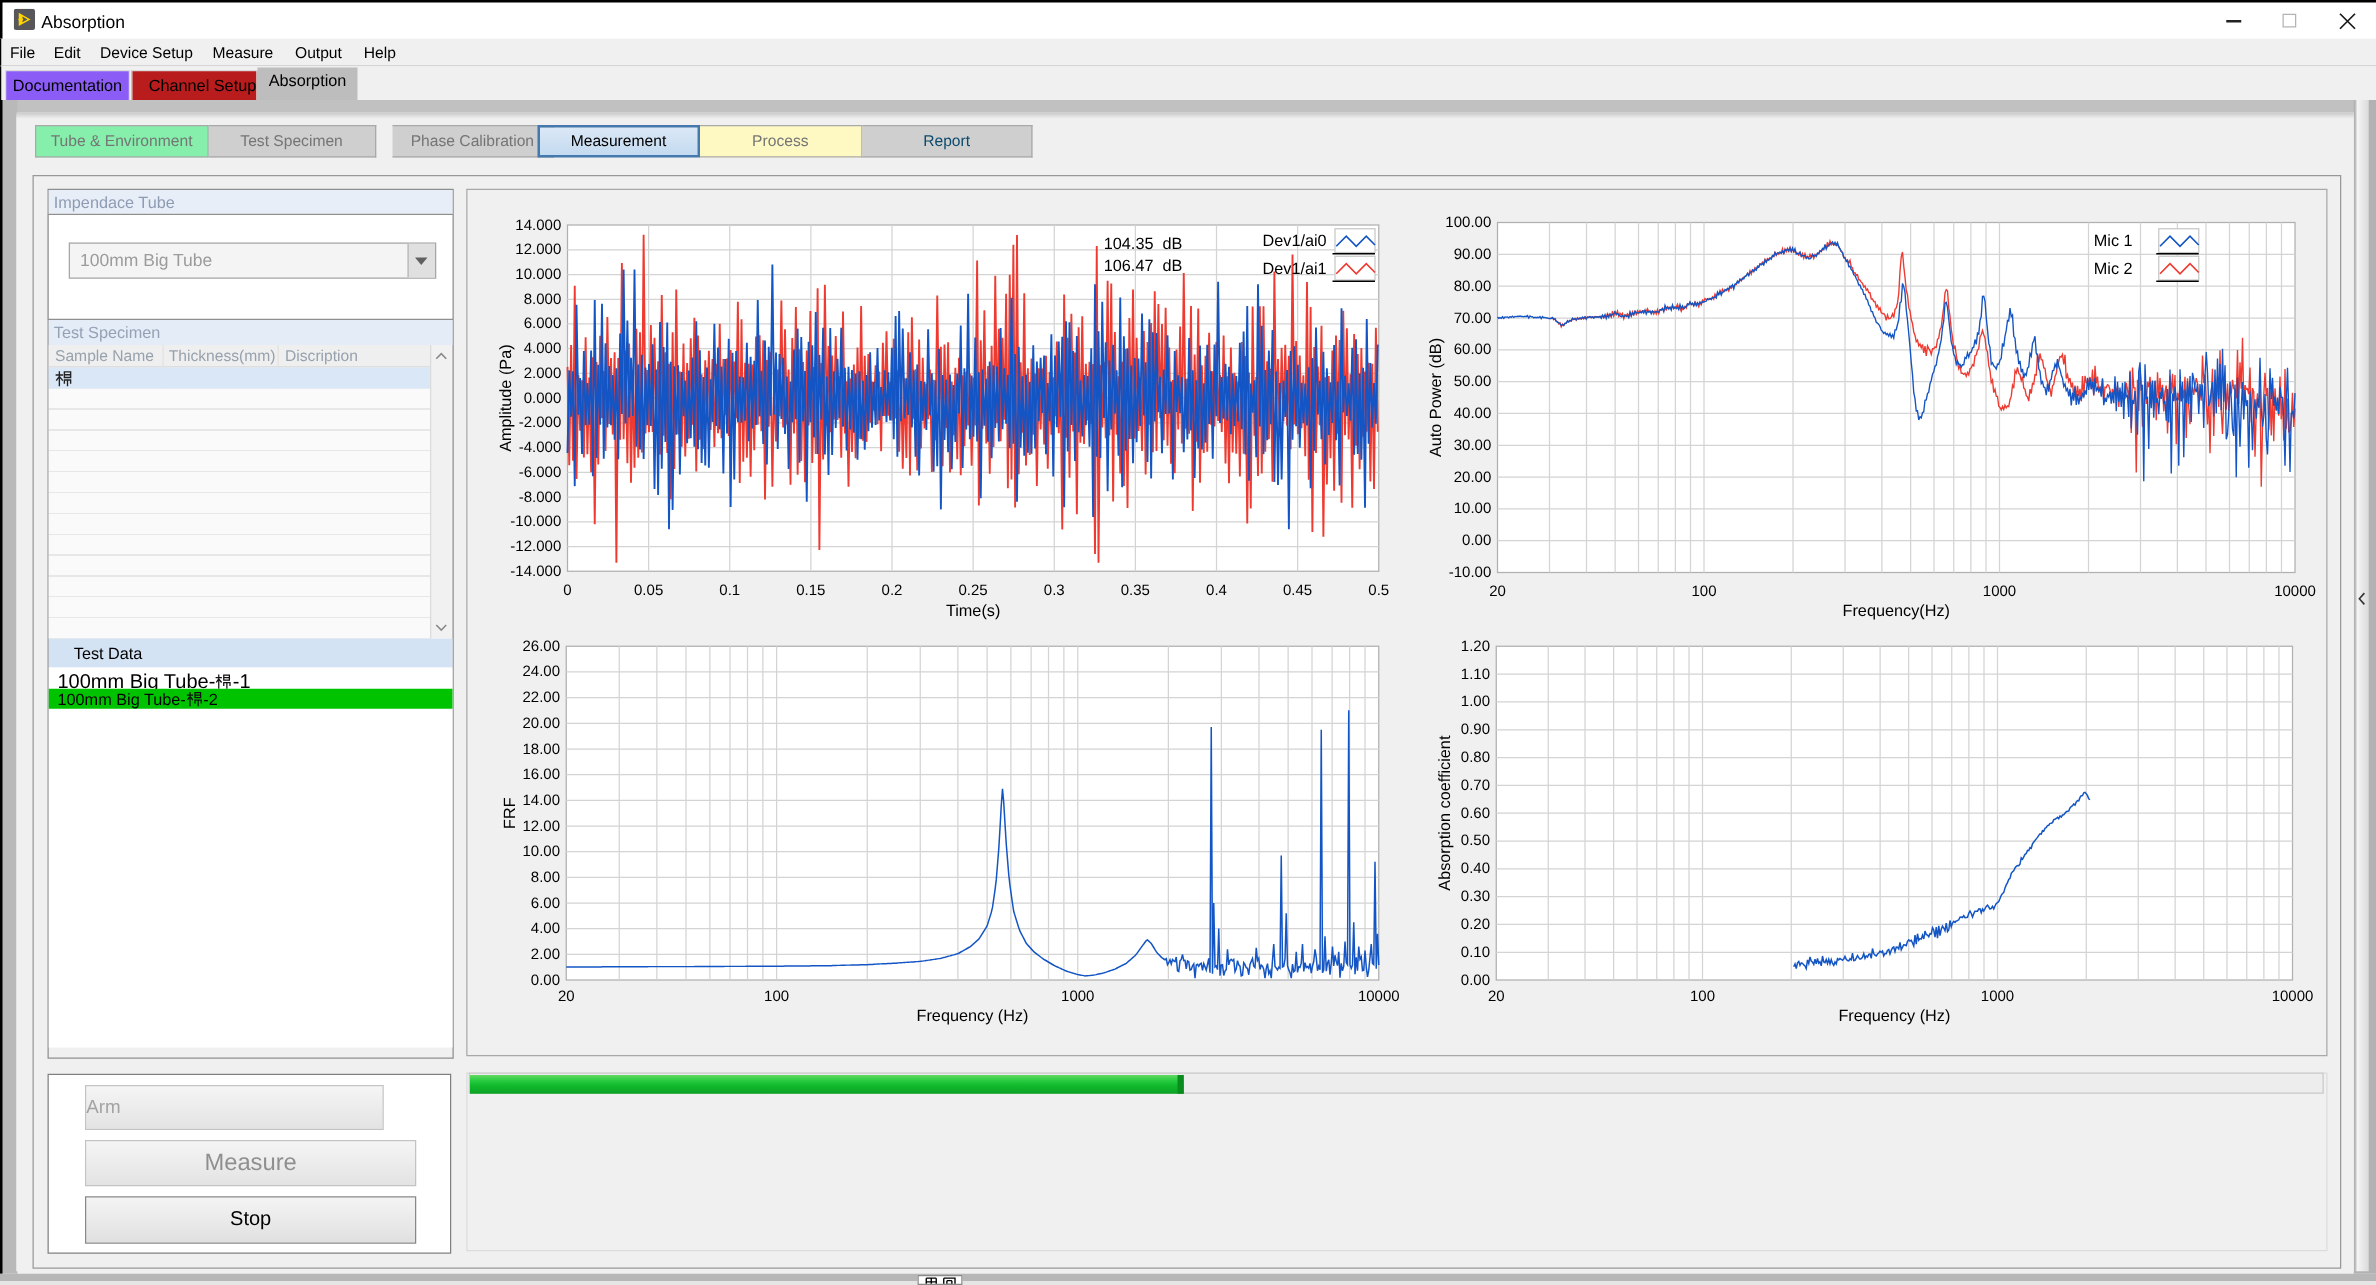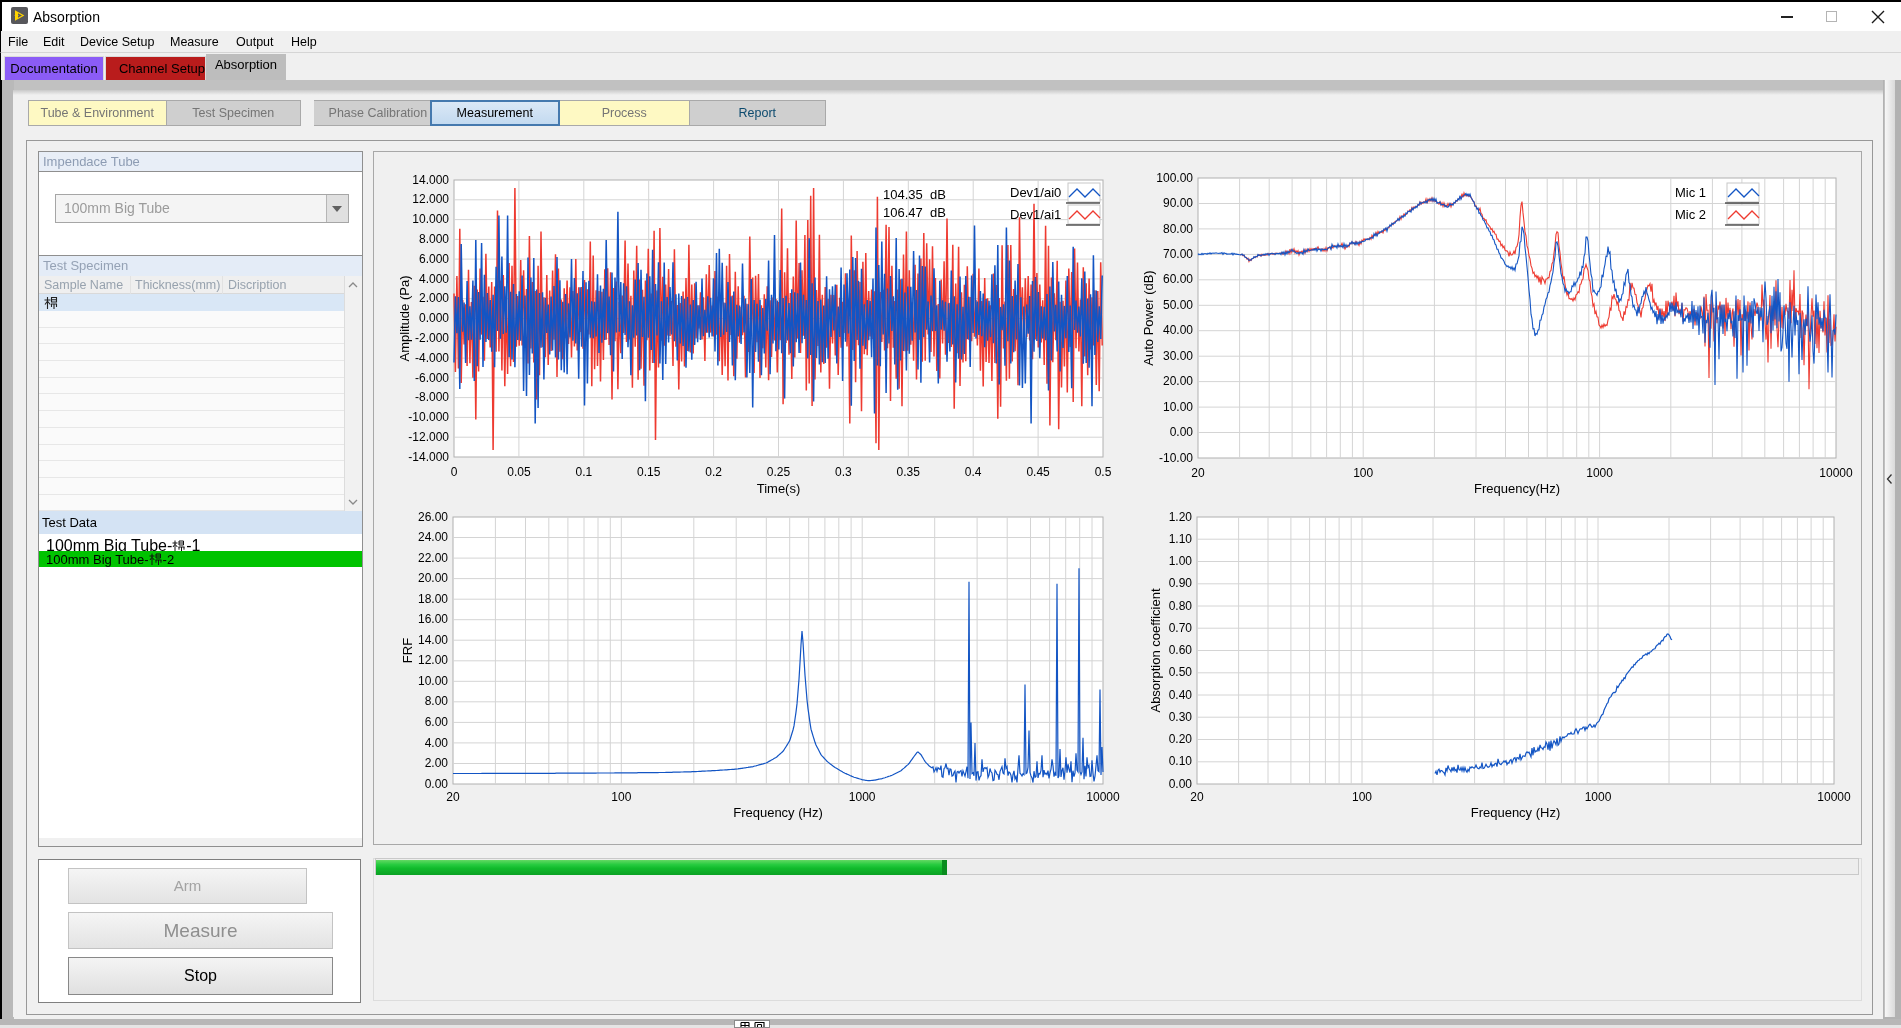--- a/index.html
+++ b/index.html
@@ -50,21 +50,21 @@
 <svg style="display:block;margin-top:0" width="34" height="7">
       <g stroke="#000" stroke-width="1.1" fill="none">
         <path d="M6 1.5 H14 M6 1.5 V7 M14 1.5 V7 M6 4.5 H14 M10 1.5 V7"></path>
         <path d="M20 1.5 H29 V7 M20 1.5 V7 M22.5 3.5 H26.5 M22.5 3.5 V6.5 H26.5 V3.5"></path>
       </g>
     </svg>
 </div>
 
 <div class="abs" style="left:26px;top:140px;width:1847px;height:875px;border:1px solid #989898"></div>
 
-<div class="abs" style="left:28px;top:100px;width:138.5px;height:26px;background:#fef9c3;border:1px solid #a9a9a9;text-align:center;font-size:12.5px;line-height:24px;color:#757575">Tube &amp; Environment</div>
+<div class="abs" style="left:28px;top:100px;width:138.5px;height:26px;background:#86efac;border:1px solid #a9a9a9;text-align:center;font-size:12.5px;line-height:24px;color:#757575">Tube &amp; Environment</div>
 <div class="abs" style="left:166.5px;top:100px;width:134.5px;height:26px;background:#cfcfcf;border:1px solid #a9a9a9;border-left:none;text-align:center;font-size:12.5px;line-height:24px;color:#757575">Test Specimen</div>
 <div class="abs" style="left:314px;top:100px;width:128.8px;height:26px;background:#cfcfcf;border:1px solid #a9a9a9;border-left:none;text-align:center;font-size:12.5px;line-height:24px;color:#757575">Phase Calibration</div>
 <div class="abs" style="left:429.8px;top:100px;width:130px;height:26px;background:linear-gradient(#dbe8f6,#c3daf0);border:2px solid #4579ae;text-align:center;font-size:12.5px;line-height:22px;color:#000">Measurement</div>
 <div class="abs" style="left:559.8px;top:100px;width:129.9px;height:26px;background:#fef9c3;border:1px solid #a9a9a9;border-left:none;text-align:center;font-size:12.5px;line-height:24px;color:#757575">Process</div>
 <div class="abs" style="left:689.7px;top:100px;width:136.3px;height:26px;background:#cfcfcf;border:1px solid #a9a9a9;border-left:none;text-align:center;font-size:12.5px;line-height:24px;color:#0c4a6e">Report</div>
 
 <div class="abs" style="left:38px;top:151px;width:325px;height:696px;border:1px solid #8f8f8f;background:#f0f0f0"></div>
 <div class="abs" style="left:39px;top:152px;width:323px;height:19px;background:#e8eef7;font-size:13px;line-height:19px;color:#8d9cb3;padding-left:4px">Impendace Tube</div>
 <div class="abs" style="left:38px;top:171px;width:325px;height:85px;background:#fff;border:1px solid #8f8f8f"></div>
 <div class="abs" style="left:55px;top:194px;width:294px;height:29px;background:#f4f4f4;border:1px solid #a6a6a6;font-size:14px;line-height:27px;color:#9b9b9b;padding-left:8px">100mm Big Tube</div>
@@ -88,38 +88,38 @@
   </svg>
 <div class="abs" style="left:39px;top:311px;width:305px;height:200px;background-image:repeating-linear-gradient(#fafafa 0,#fafafa 15.7px,#e7e7e7 15.7px,#e7e7e7 16.7px)"></div>
 <div class="abs" style="left:344px;top:276px;width:17px;height:235px;background:#f1f1f1;border-left:1px solid #dcdcdc"></div>
 <svg class="abs" style="left:347px;top:280px" width="12" height="10">
     <path d="M2 7 L6 3 L10 7" stroke="#8a8a8a" stroke-width="1.3" fill="none"></path>
   </svg>
 <svg class="abs" style="left:347px;top:497px" width="12" height="10">
     <path d="M2 3 L6 7 L10 3" stroke="#8a8a8a" stroke-width="1.3" fill="none"></path>
   </svg>
 
-<div class="abs" style="left:39px;top:511px;width:323px;height:23px;background:#d4e3f4;font-size:13px;line-height:23px;color:#000;padding-left:3px">Test Data</div>
+<div class="abs" style="left:39px;top:511px;width:323px;height:23px;background:#d4e3f4;font-size:13px;line-height:23px;color:#000;padding-left:20px">Test Data</div>
 <div class="abs" style="left:39px;top:534px;width:323px;height:304px;background:#fff"></div>
 <div class="abs" style="left:46px;top:537px;font-size:16px;color:#000">100mm Big Tube-<svg style="vertical-align:-2px" width="14" height="13">
       <g stroke="#111" stroke-width="1" fill="none">
         <path d="M3 0.5 V12 M0.5 3 H5.5 M2.7 4.5 L1 7 M3.3 4.5 L5.3 7"></path>
         <path d="M7 1 H11.5 V5 H7 Z M7 3 H11.5 M6.5 7 H12.5 M9.5 7 V12 M7 7 V9.7 M12 7 V9.7"></path>
       </g>
     </svg>-1</div>
 <div class="abs" style="left:39px;top:551px;width:323px;height:16px;background:#00c300"></div>
 <div class="abs" style="left:46px;top:552px;font-size:13px;color:#000">100mm Big Tube-<svg style="vertical-align:-2px" width="14" height="13">
       <g stroke="#111" stroke-width="1" fill="none">
         <path d="M3 0.5 V12 M0.5 3 H5.5 M2.7 4.5 L1 7 M3.3 4.5 L5.3 7"></path>
         <path d="M7 1 H11.5 V5 H7 Z M7 3 H11.5 M6.5 7 H12.5 M9.5 7 V12 M7 7 V9.7 M12 7 V9.7"></path>
       </g>
     </svg>-2</div>
 
 <div class="abs" style="left:38px;top:859px;width:323px;height:144px;background:#fff;border:1px solid #7f7f7f"></div>
-<div class="abs" style="left:68px;top:868px;width:239px;height:36px;background:linear-gradient(#f5f5f5,#e3e3e3);border:1px solid #c3c3c3;text-align:center;font-size:15px;line-height:34px;color:#a3a3a3">Arm</div>
+<div class="abs" style="left:68px;top:868px;width:239px;height:36px;background:linear-gradient(#f5f5f5,#e3e3e3);border:1px solid #c3c3c3;font-size:15px;line-height:34px;color:#a3a3a3">Arm</div>
 <div class="abs" style="left:68px;top:912px;width:265px;height:37px;background:linear-gradient(#f5f5f5,#e3e3e3);border:1px solid #c3c3c3;text-align:center;font-size:19px;line-height:35px;color:#8f8f8f">Measure</div>
 <div class="abs" style="left:68px;top:957px;width:265px;height:38px;background:linear-gradient(#f4f4f4,#e0e0e0);border:1px solid #888;text-align:center;font-size:16px;line-height:36px;color:#000">Stop</div>
 
 <div class="abs" style="left:373px;top:151px;width:1489px;height:694px;border:1px solid #a8a8a8;background:#f0f0f0"></div>
 <svg style="position:absolute;left:373px;top:151px" width="1488" height="693">
 <rect x="81" y="29" width="649" height="277" fill="#fff" stroke="#b0b0b0" stroke-width="1"></rect>
 <path d="M81 48.8H730M81 68.6H730M81 88.4H730M81 108.1H730M81 127.9H730M81 147.7H730M81 167.5H730M81 187.3H730M81 207.1H730M81 226.9H730M81 246.6H730M81 266.4H730M81 286.2H730M145.9 29V306M210.8 29V306M275.7 29V306M340.6 29V306M405.5 29V306M470.4 29V306M535.3 29V306M600.2 29V306M665.1 29V306" stroke="#d4d4d4" stroke-width="1" fill="none"></path>
 <text x="76" y="29.5" font-size="12" text-anchor="end" dominant-baseline="middle" fill="#000">14.000</text>
 <text x="76" y="49.3" font-size="12" text-anchor="end" dominant-baseline="middle" fill="#000">12.000</text>
 <text x="76" y="69.1" font-size="12" text-anchor="end" dominant-baseline="middle" fill="#000">10.000</text>

